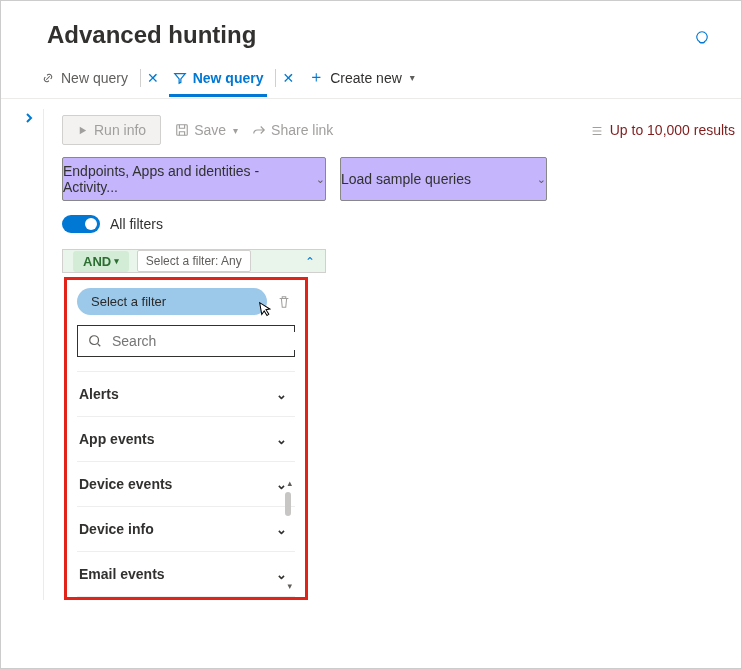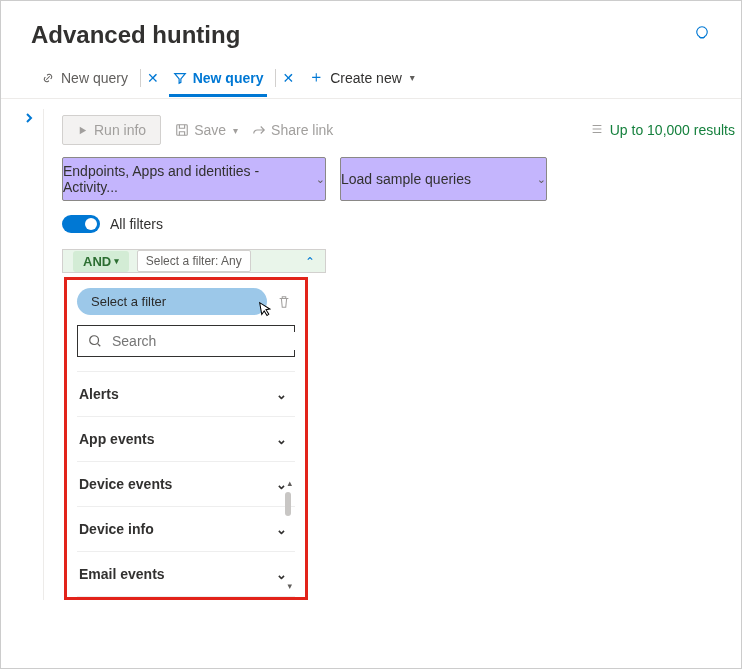--- a/index.html
+++ b/index.html
@@ -8,21 +8,21 @@
     font-family: "Segoe UI", -apple-system, sans-serif;
     font-size: 14px;
     color: #323130;
     background: #fff;
     width: 742px;
     height: 669px;
     border: 1px solid #ccc;
     overflow: hidden;
     position: relative;
   }
-  .header { padding: 20px 30px 8px 30px; display: flex; justify-content: space-between; }
+  .header { padding: 20px 30px 8px 46px; display: flex; align-items: center; justify-content: space-between; }
   .page-title { font-size: 24px; font-weight: 700; margin: 0; }
   .help-icon { color: #0078d4; font-size: 18px; }
   .tabs { display: flex; align-items: center; padding: 0 30px; border-bottom: 1px solid #edebe9; gap: 0; }
   .tab { display: flex; align-items: center; gap: 6px; padding: 10px 10px; cursor: pointer; position: relative; color: #605e5c; }
   .tab.active { color: #0078d4; font-weight: 600; }
   .tab.active::after { content: ""; position: absolute; bottom: -1px; left: 6px; right: 6px; height: 3px; background: #0078d4; }
   .tab-icon { width: 14px; height: 14px; display: inline-flex; align-items: center; justify-content: center; }
   .tab-close { color: #0078d4; padding: 0 4px; cursor: pointer; font-size: 14px; }
   .tab-sep { width: 1px; height: 18px; background: #d2d0ce; margin: 0 2px; }
   .tab.create-new { color: #323130; }
@@ -36,21 +36,21 @@
   .main { flex: 1; padding: 12px 0 0 18px; }
 
   .toolbar { display: flex; align-items: center; gap: 14px; padding: 4px 0 12px 0; }
   .run-btn {
     display: flex; align-items: center; gap: 6px;
     padding: 6px 14px; border: 1px solid #d2d0ce; background: #f3f2f1;
     color: #a19f9d; border-radius: 2px; cursor: not-allowed;
   }
   .tool-item { display: flex; align-items: center; gap: 5px; color: #a19f9d; cursor: pointer; }
   .tool-item .chev-down { color: #a19f9d; }
-  .results-note { margin-left: auto; color: #15803d; display: flex; align-items: flex-start; gap: 6px; padding-right: 6px;}
+  .results-note { margin-left: auto; color: #7f1d1d; display: flex; align-items: flex-end; gap: 6px; padding-right: 6px;}
 
   .dropdown-row { display: flex; gap: 14px; margin-bottom: 14px; }
   .dropdown {
     display: flex; align-items: center; justify-content: space-between;
     border: 1px solid #8a8886; padding: 5px 0; background: #c4b5fd;
     width: 264px; cursor: pointer; border-radius: 2px;
   }
   .dropdown.wide { width: 207px; }
   .dropdown .chev { color: #605e5c; font-size: 11px; }
 

